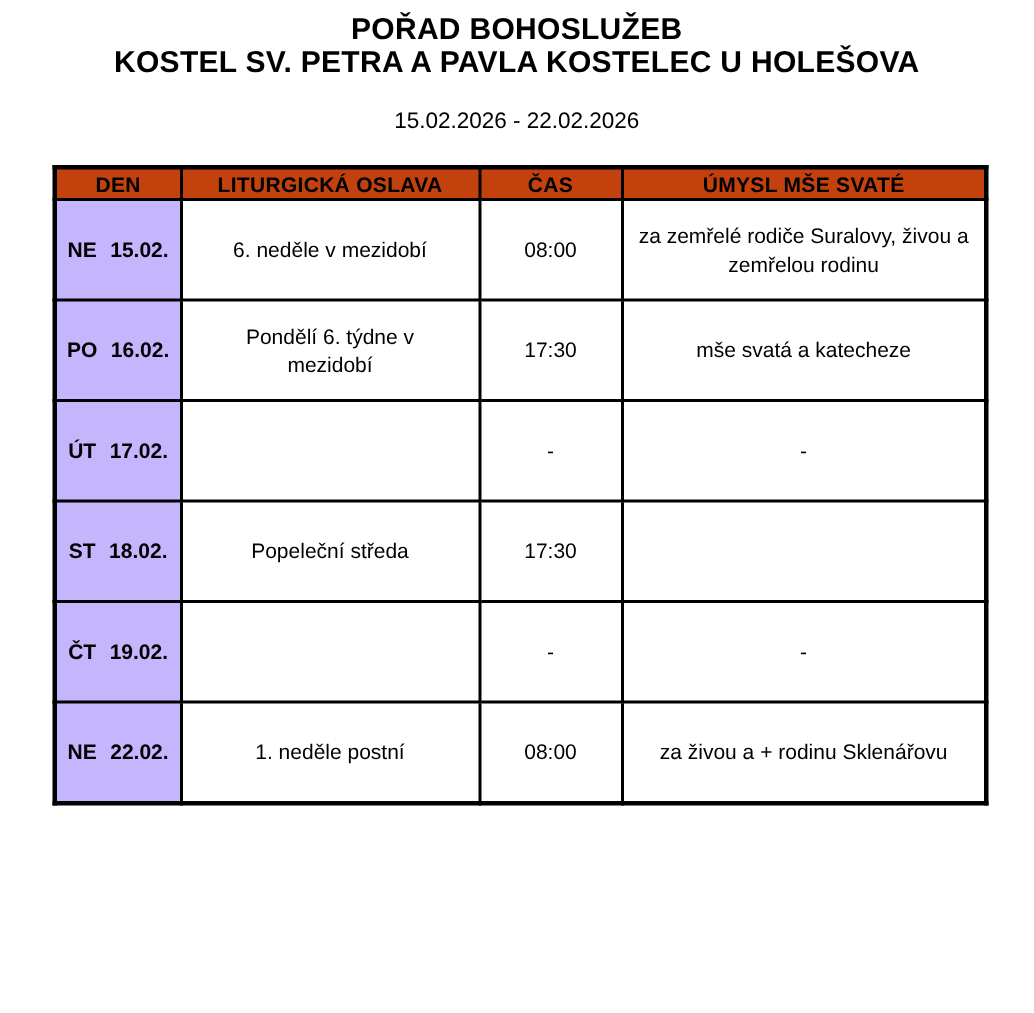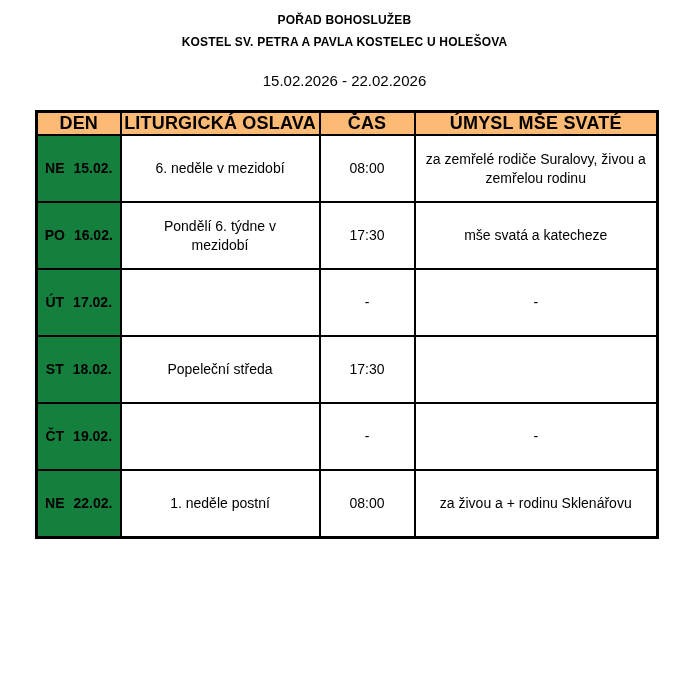--- a/index.html
+++ b/index.html
@@ -10,61 +10,61 @@
     height: 675px;
     font-family: "Liberation Sans", sans-serif;
     color: #000000;
     overflow: hidden;
   }
   .heading {
     padding-top: 9px;
     text-align: center;
   }
   .title, .subtitle {
-    font-size: 12px;
+    font-size: 20px;
     font-weight: bold;
     line-height: 22px;
     letter-spacing: 0.2px;
   }
   .daterange {
     font-size: 15px;
     font-weight: normal;
     line-height: 21px;
     margin-top: 17px;
   }
   table.schedule {
     border-collapse: collapse;
     table-layout: fixed;
     margin-left: 35px;
     margin-top: 19px;
     width: 621px;
     border: 3px solid #000000;
   }
   table.schedule th {
-    background: #fdba74;
+    background: #c2410c;
     border: 2px solid #000000;
-    font-size: 18px;
+    font-size: 14px;
     font-weight: bold;
     text-align: center;
     vertical-align: middle;
     height: 19px;
     padding: 0;
     letter-spacing: 0.2px;
   }
   table.schedule td {
     border: 2px solid #000000;
     font-size: 14px;
     text-align: center;
     vertical-align: middle;
     height: 65px;
     padding: 0 2px;
     line-height: 19px;
   }
   td.den {
-    background: #15803d;
+    background: #c4b5fd;
     font-weight: bold;
     text-align: left;
     padding-left: 5px;
     white-space: nowrap;
   }
   td.den .day-abbr { margin-right: 9px; }
   .pre { white-space: pre-line; }
 </style>
 </head>
 <body>

